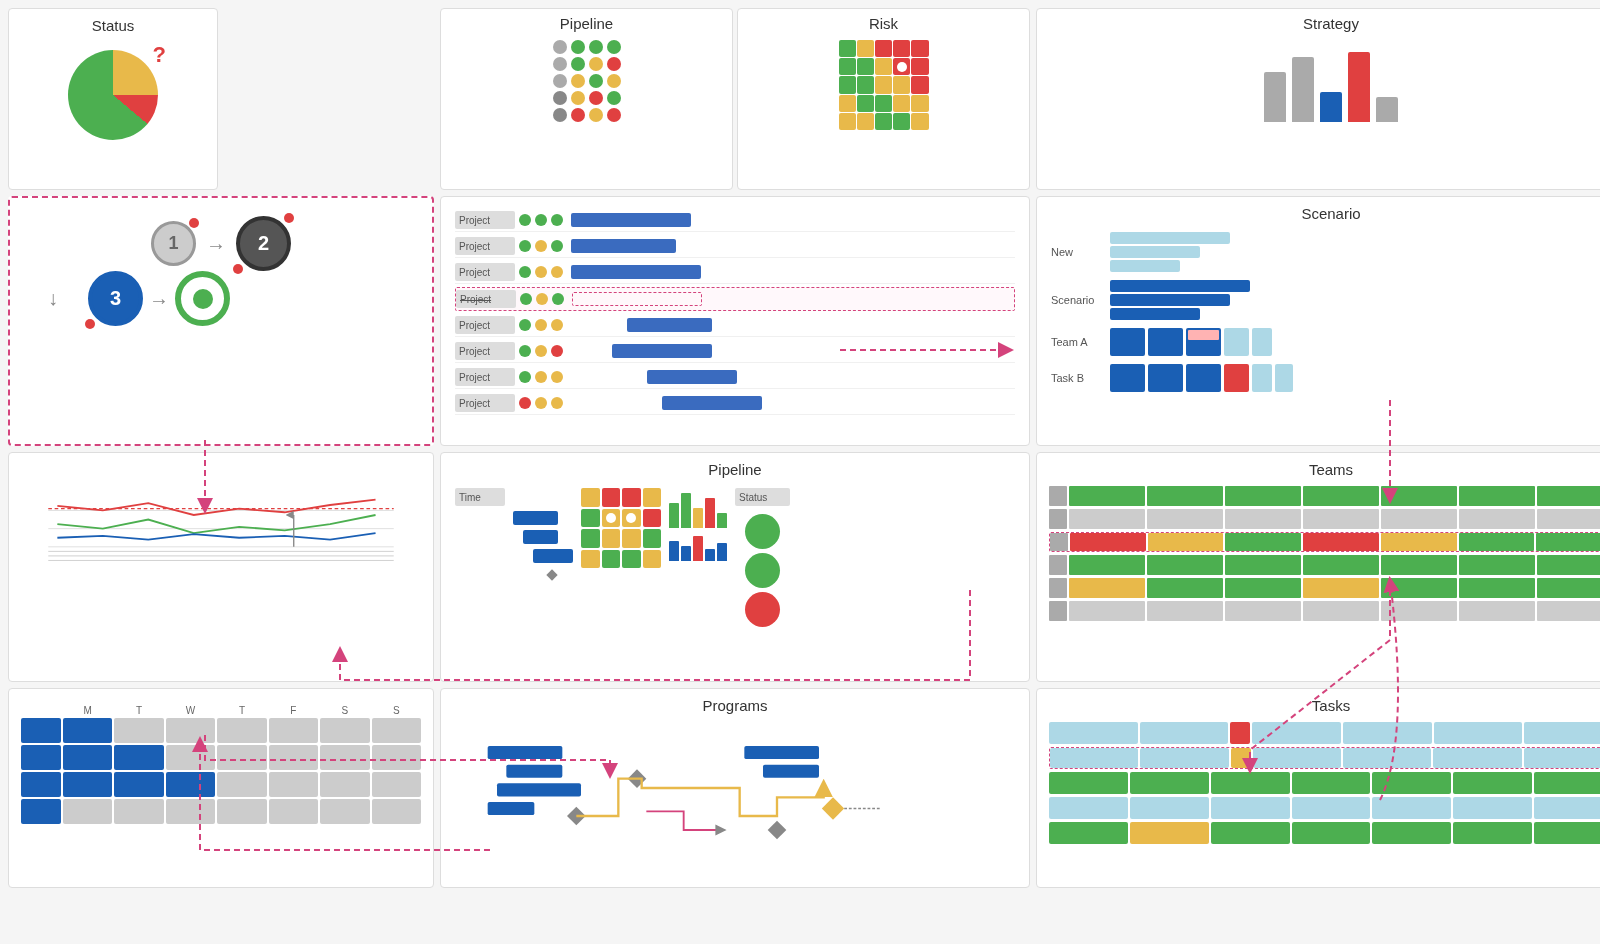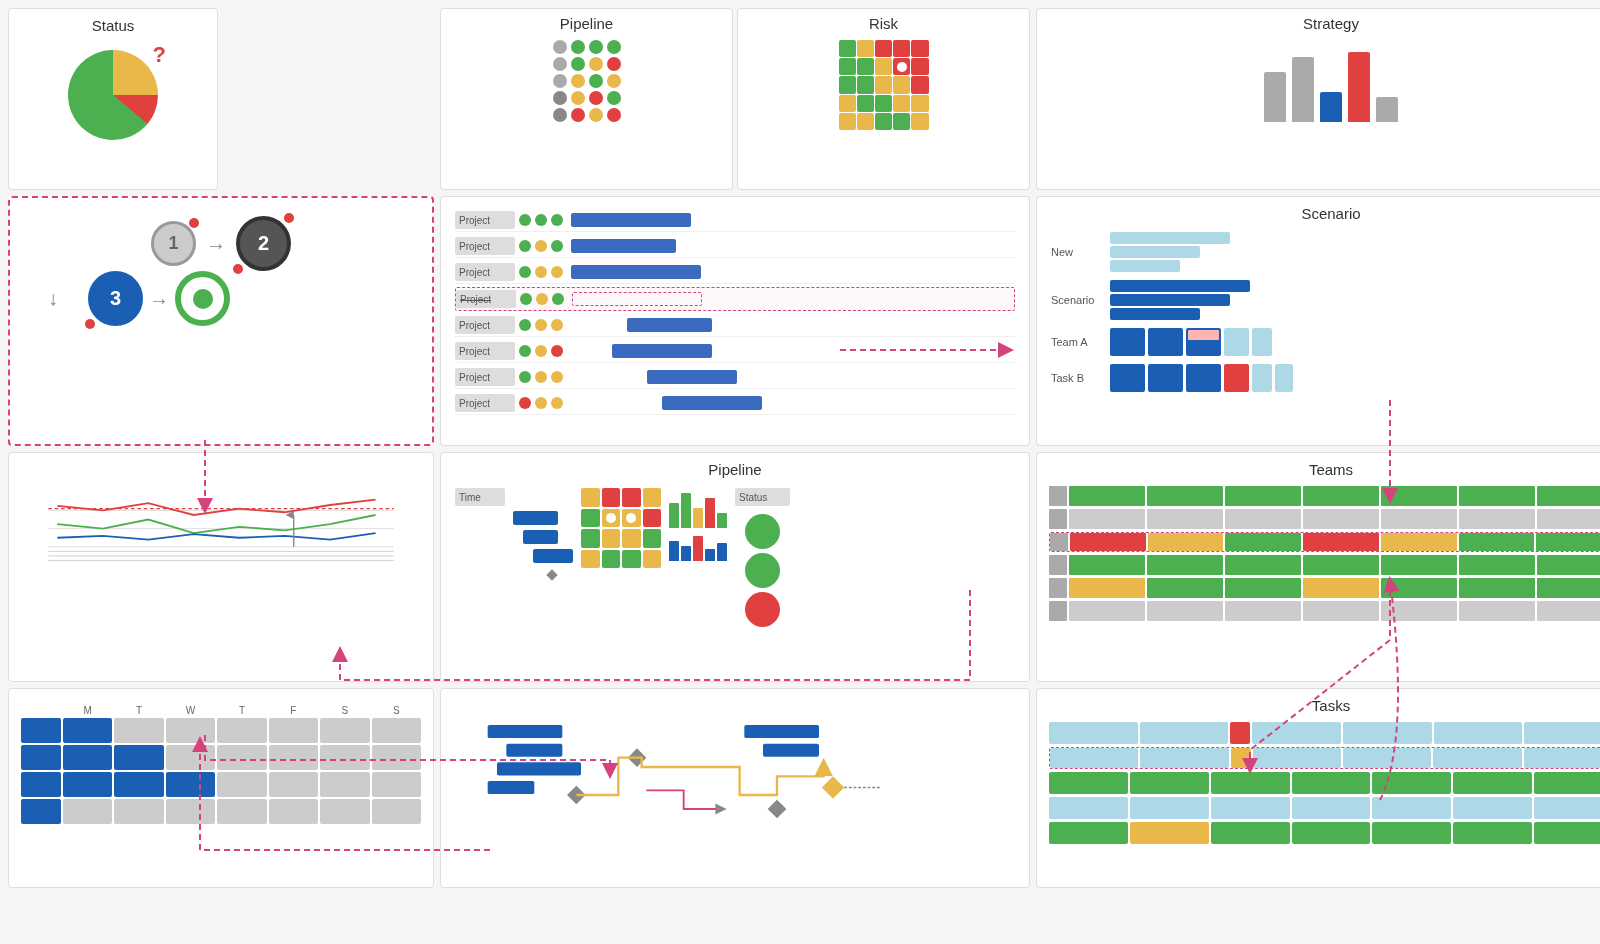--- a/index.html
+++ b/index.html
@@ -594,20 +594,21 @@
       <div style="height:25px;background:#ccc;border-radius:2px;"></div>
       <div style="height:25px;background:#ccc;border-radius:2px;"></div>
       <div style="height:25px;background:#ccc;border-radius:2px;"></div>
       <div style="height:25px;background:#ccc;border-radius:2px;"></div>
       <div style="height:25px;background:#ccc;border-radius:2px;"></div>
       <div style="height:25px;background:#ccc;border-radius:2px;"></div>
     </div>
   </div>
 
   <div class="card c-programs">
+    <div class="card-title">Programs</div>
     <svg viewBox="0 0 550 150" style="width:100%;height:140px;">
       <defs>
         <marker id="arrow-blue" markerWidth="8" markerHeight="8" refX="4" refY="4" orient="auto">
           <path d="M0,0 L0,8 L8,4 Z" fill="#e8b94a"></path>
         </marker>
         <marker id="arrow-prog" markerWidth="6" markerHeight="6" refX="3" refY="3" orient="auto">
           <path d="M0,0 L0,6 L6,3 Z" fill="#888"></path>
         </marker>
       </defs>
 

